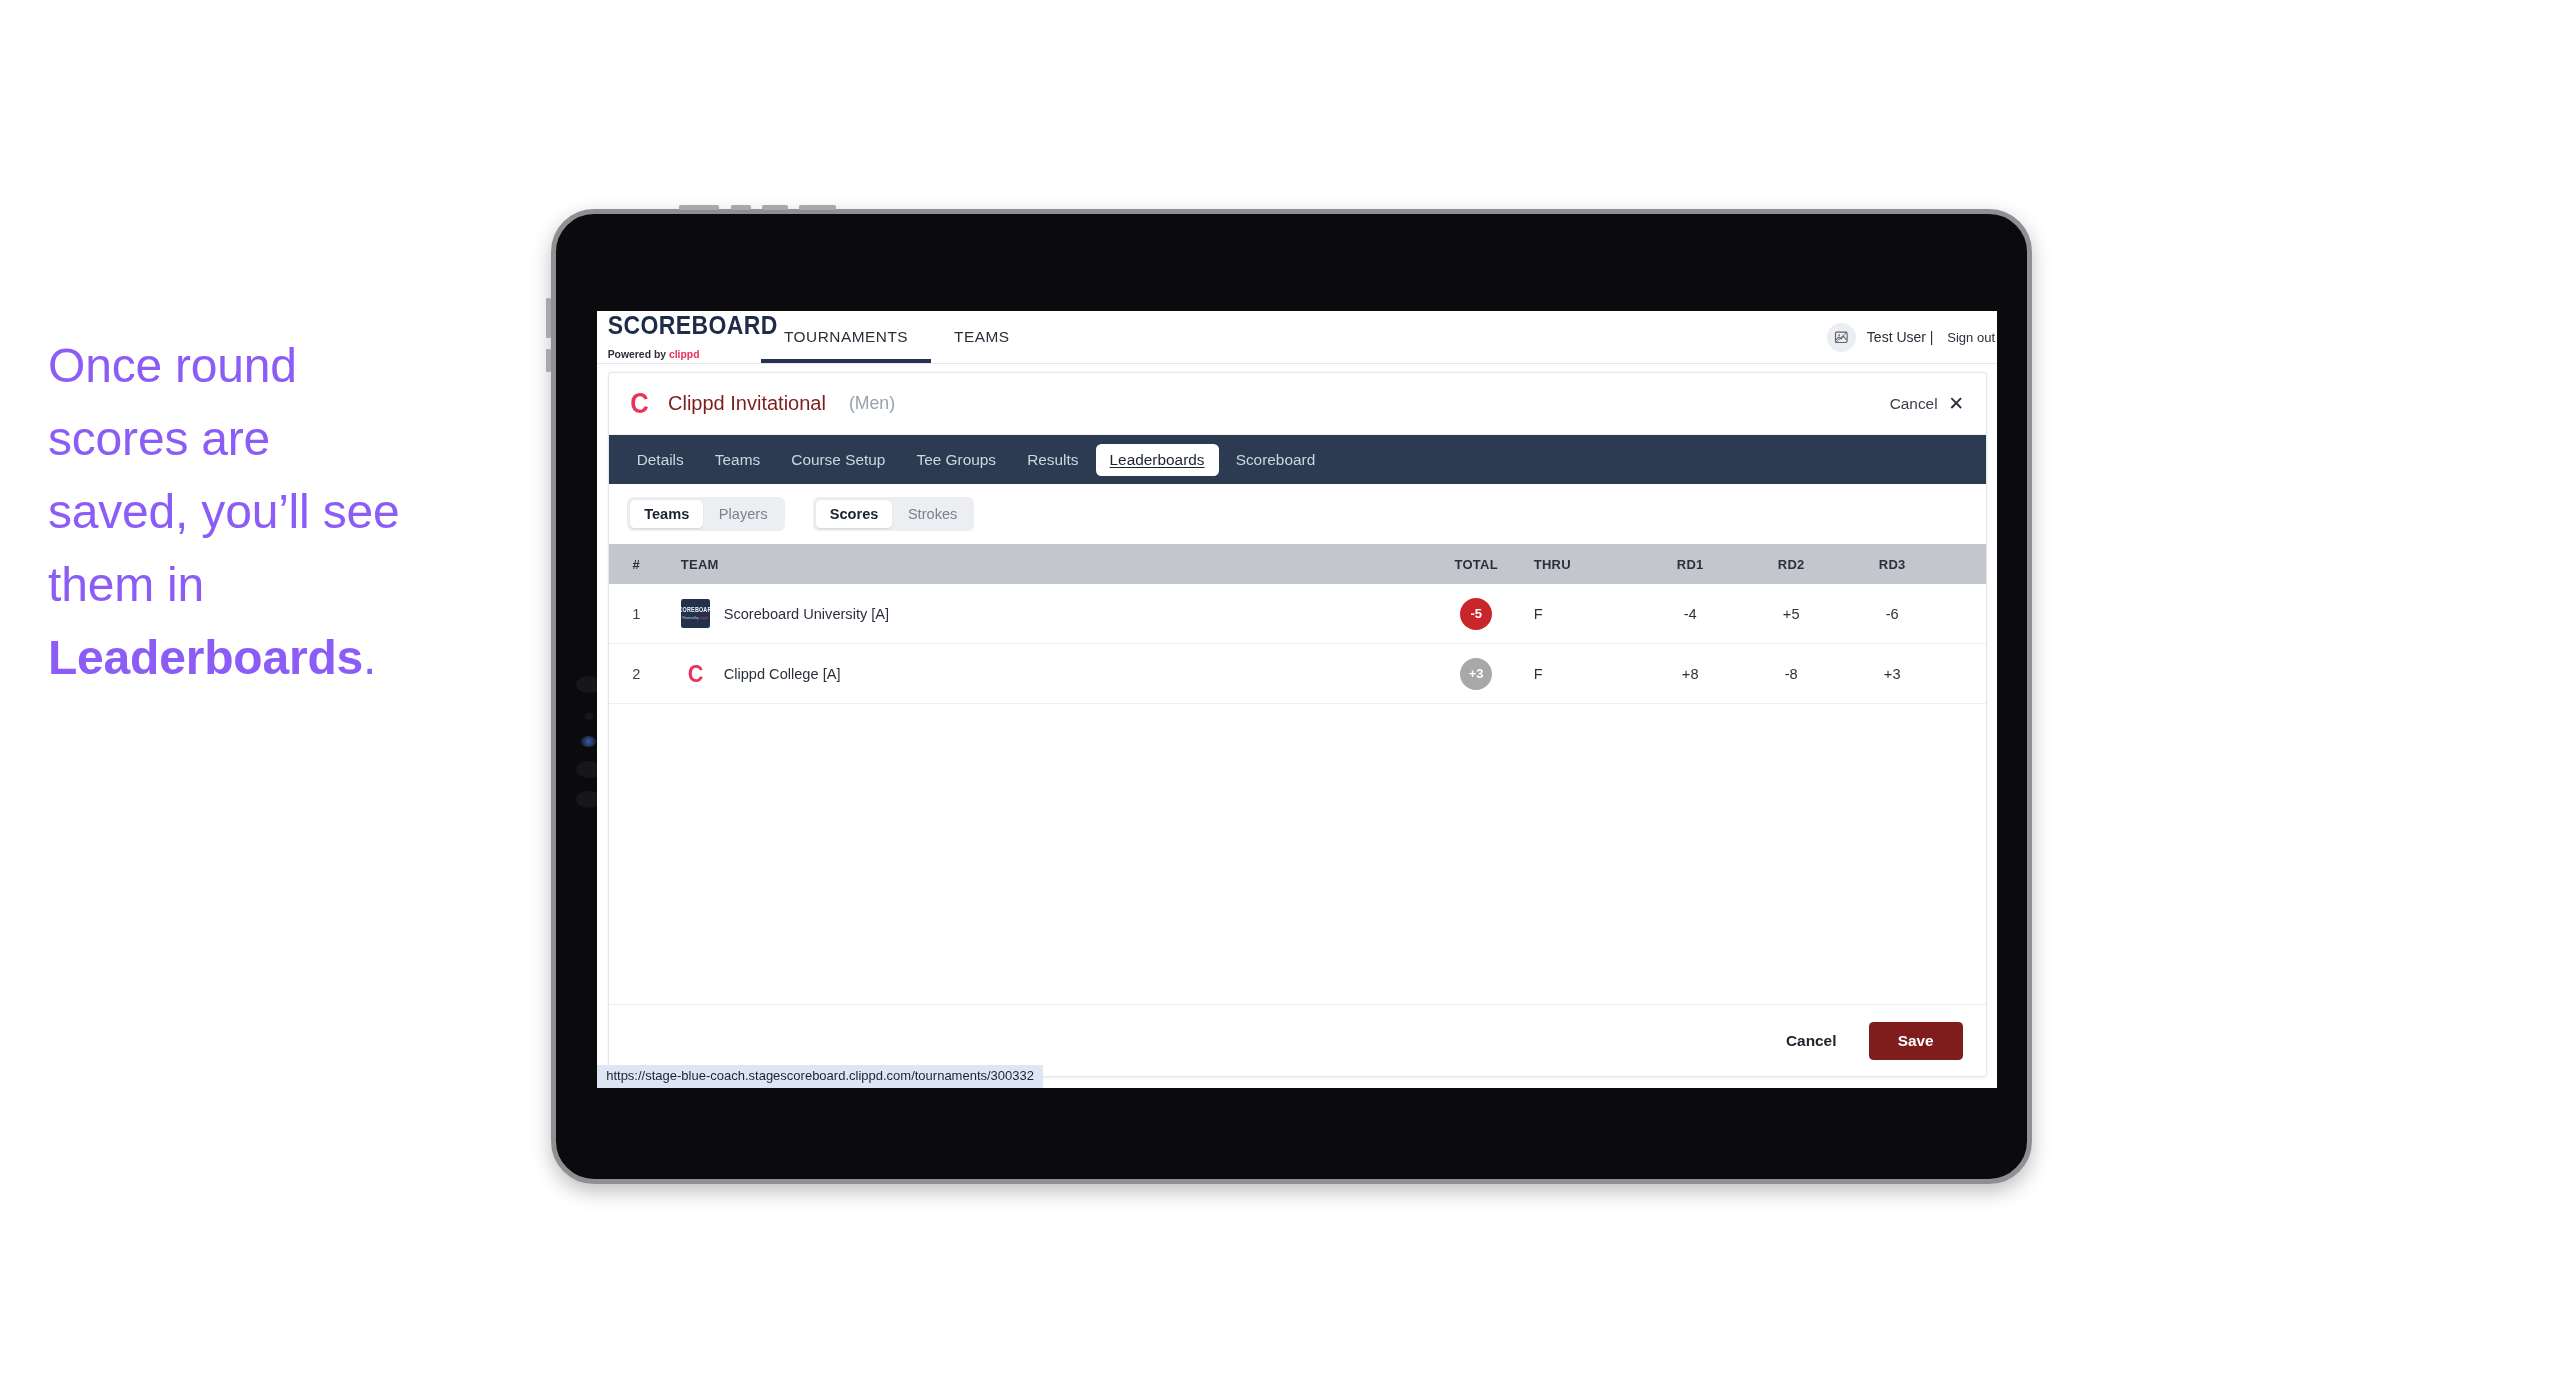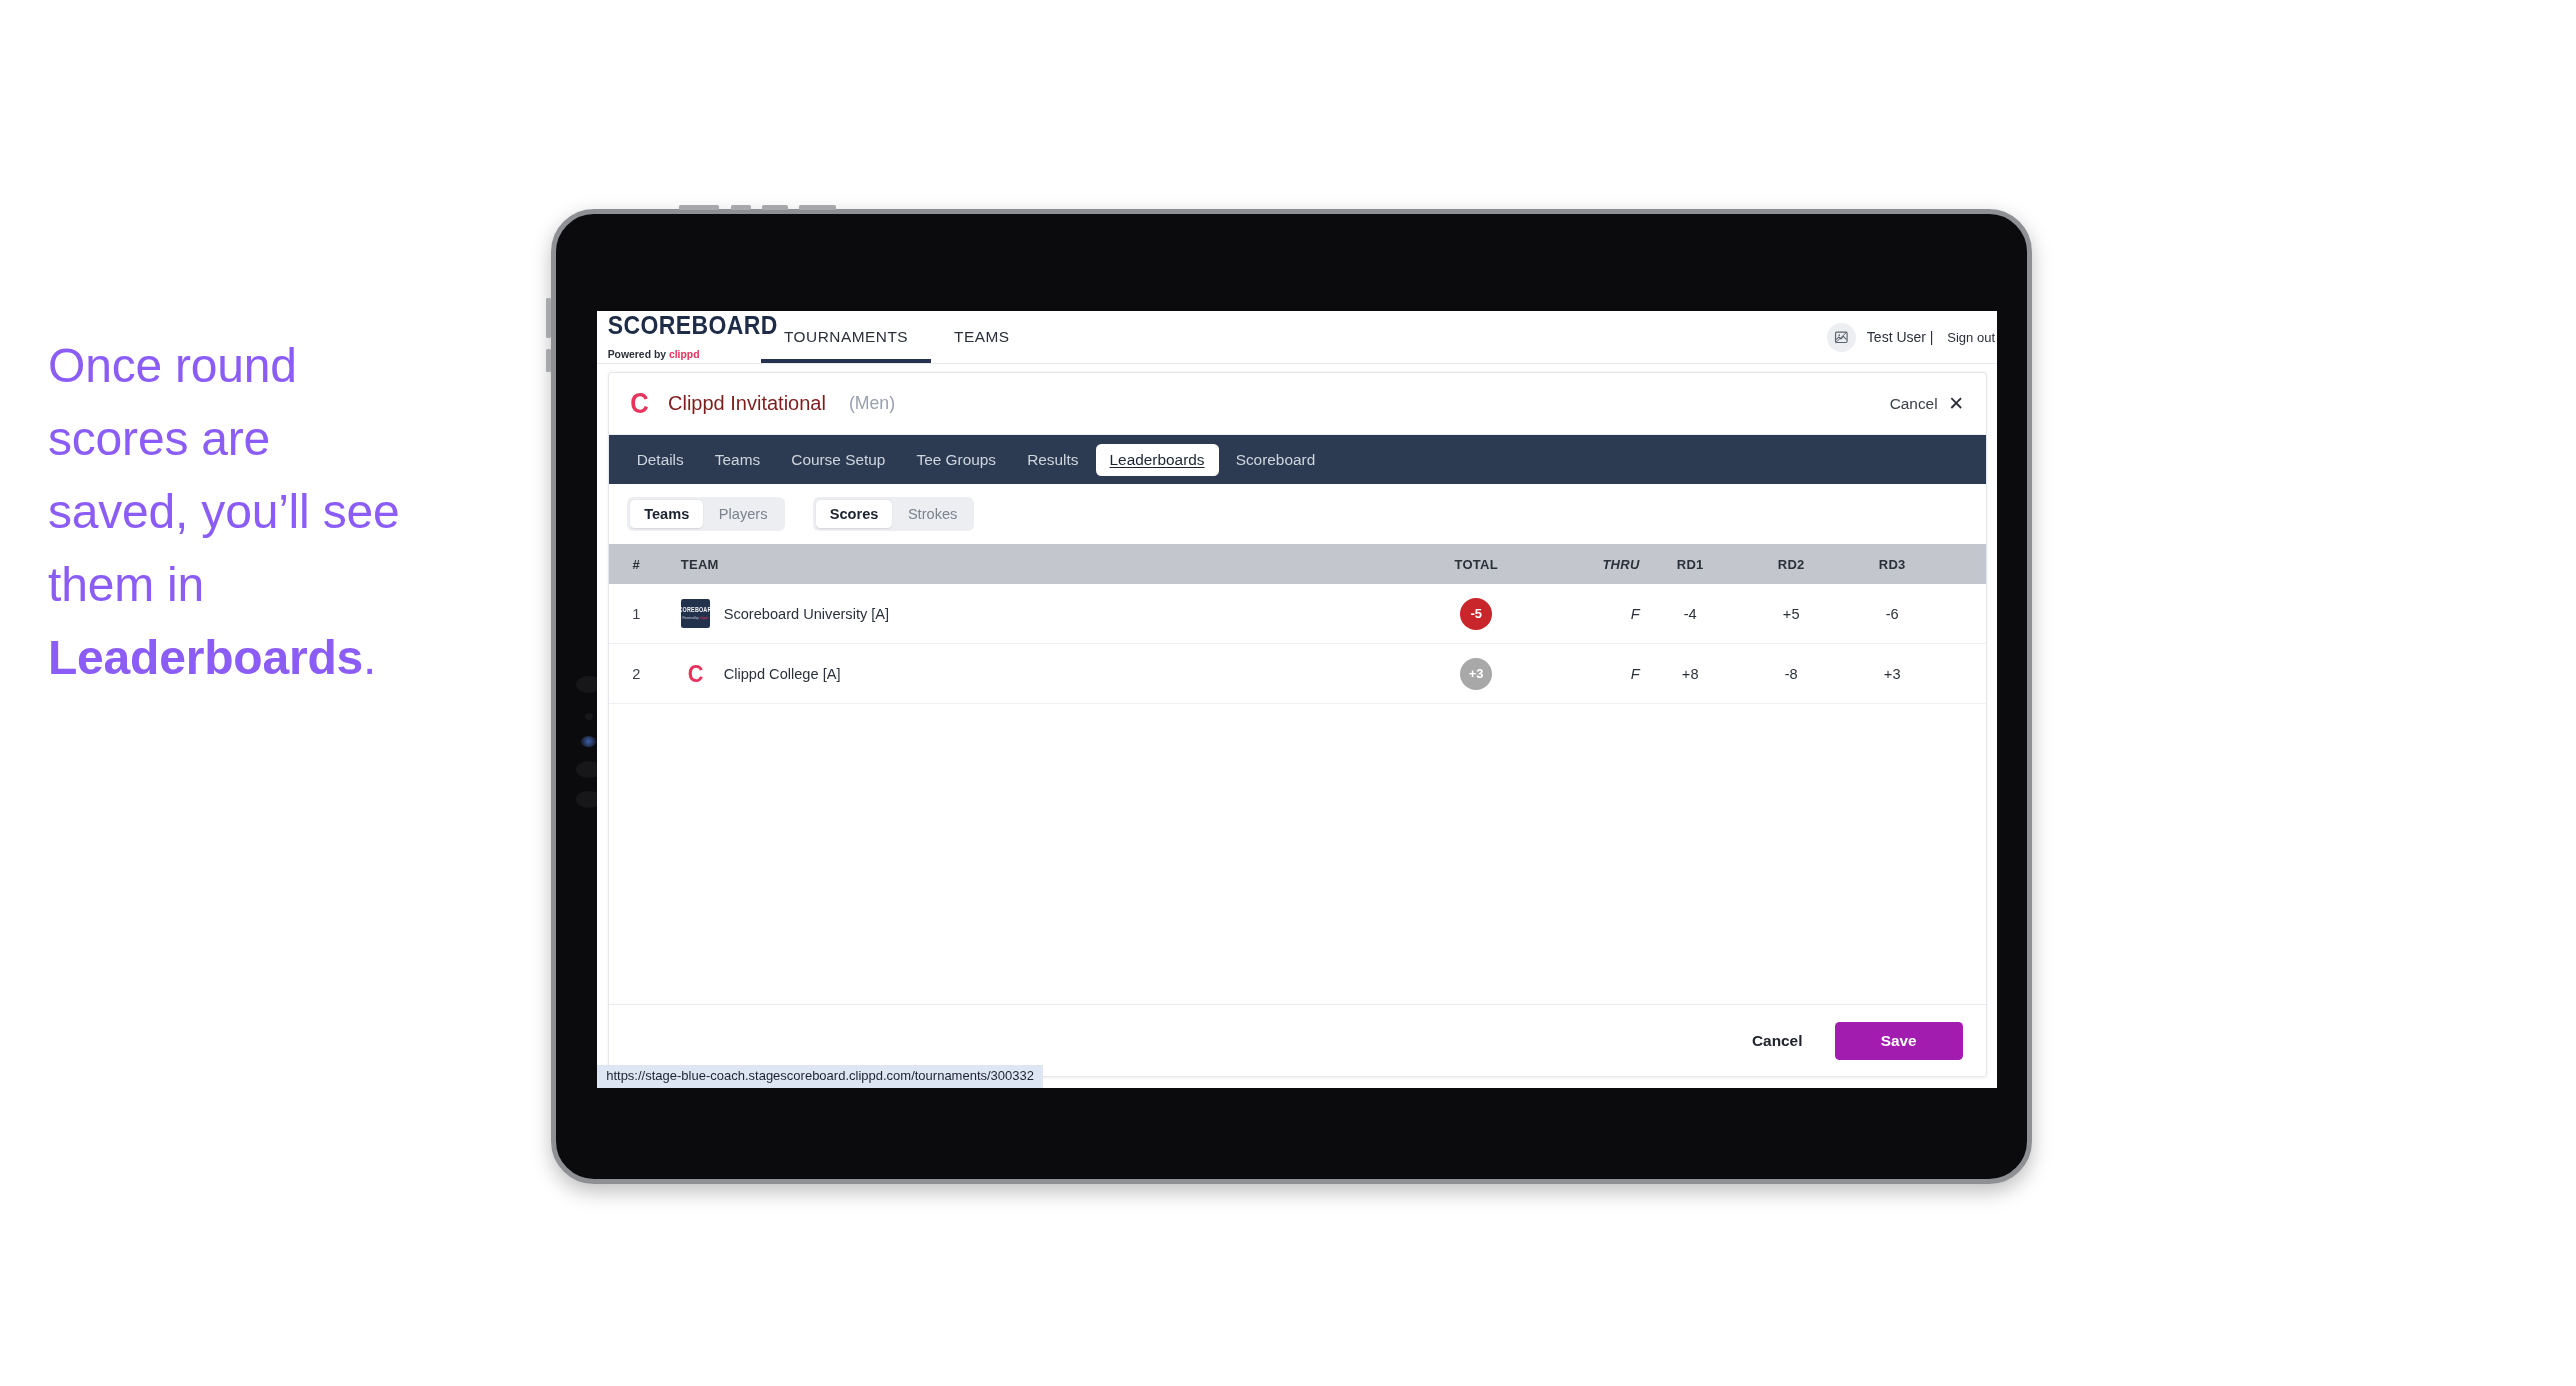--- a/index.html
+++ b/index.html
@@ -291,21 +291,21 @@
     height: 59px;
     display: flex;
     align-items: center;
     border-bottom: 0.8px solid #eef0f2;
     background: #ffffff;
     flex: 0 0 auto;
   }
   .col-rank  { width: 55px; text-align: center; flex: 0 0 auto; }
   .col-team  { flex: 1 1 auto; display: flex; align-items: center; padding-left: 17px; min-width: 0; }
   .col-total { width: 115px; text-align: center; flex: 0 0 auto; display:flex; align-items:center; justify-content:center;}
-  .col-thru  { width: 106px; text-align: right; flex: 0 0 auto; font-style: italic; }
+  .col-thru  { width: 106px; text-align: left; flex: 0 0 auto; }
   .col-rd    { width: 101px; text-align: center; flex: 0 0 auto; }
   .col-pad   { width: 43px; flex: 0 0 auto; }
 
   .th {
     font-size: 13px;
     font-weight: 600;
     color: #2b313b;
     letter-spacing: 0.3px;
   }
   .td {
@@ -378,27 +378,27 @@
     background: #ffffff;
   }
   .btn-cancel {
     font-size: 15.4px;
     color: #20242c;
     font-weight: 600;
     cursor: pointer;
     padding: 7.7px 12.3px;
   }
   .btn-save {
-    background: #a21caf;
+    background: #7f1d1d;
     color: #ffffff;
     font-size: 15.4px;
     font-weight: 600;
     border: none;
     border-radius: 4.6px;
-    padding: 10px 46px;
+    padding: 10px 29px;
     cursor: pointer;
     font-family: "Liberation Sans", sans-serif;
   }
 
   
   .statusbar {
     position: absolute;
     left: 0;
     bottom: 0;
     background: #dfe6f3;

